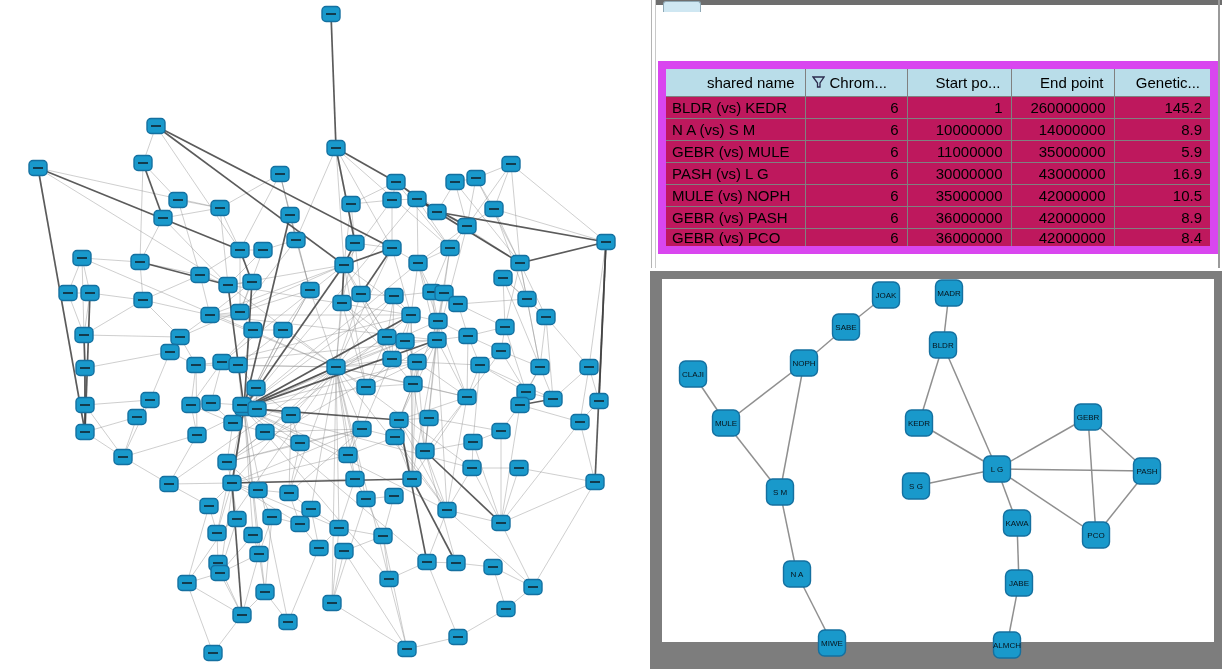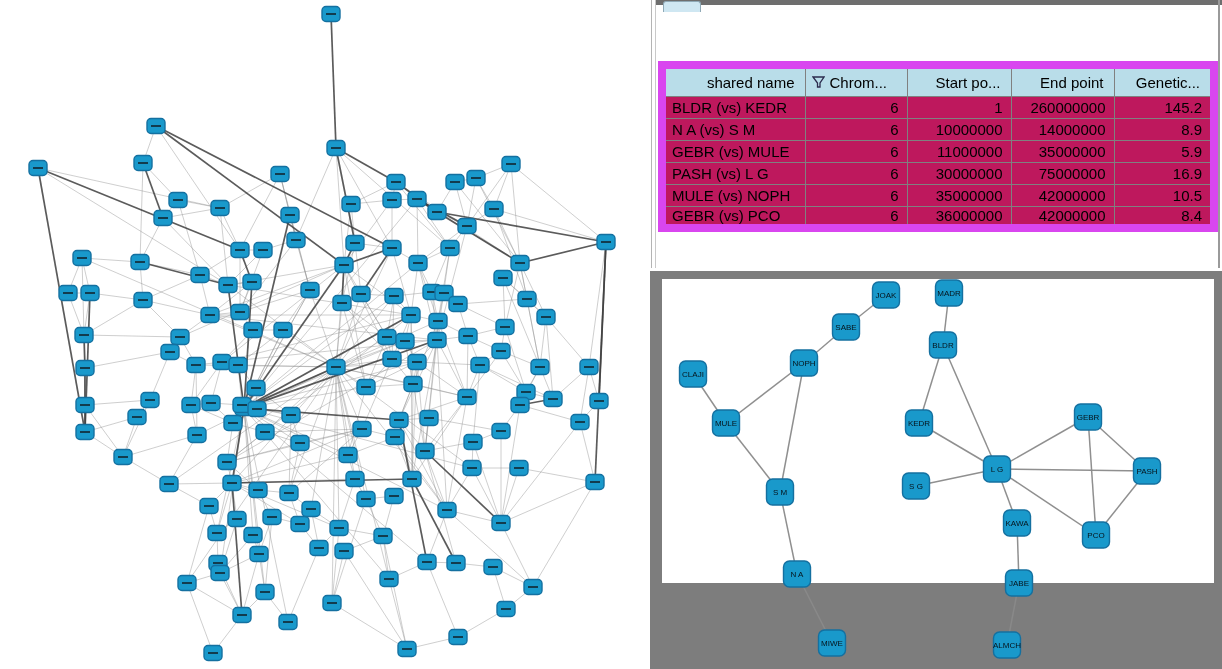--- a/index.html
+++ b/index.html
@@ -21,21 +21,21 @@
   table.attr-table th, table.attr-table td{border:1px solid #808080;overflow:hidden;white-space:nowrap;box-sizing:border-box;}
   table.attr-table th{height:31px;background:#b9dde9;font-size:15px;font-weight:normal;color:#000;padding:0 10px 0 4px;text-align:right;}
   table.attr-table th.with-filter{text-align:left;padding-left:6px;}
   table.attr-table td{height:22px;font-size:15px;color:#000;padding:0 8px 0 6px;text-align:right;}
   table.attr-table td.name-cell{text-align:left;}
   th .th-inner{display:flex;align-items:center;gap:5px;justify-content:flex-start;}
   .funnel{flex:0 0 auto;}
 
   
   .net-small-panel{position:absolute;left:650px;top:271px;width:572px;height:398px;background:#7d7d7d;}
-  .net-small-canvas{position:absolute;left:12px;top:8px;width:552px;height:304px;background:#fff;}
+  .net-small-canvas{position:absolute;left:12px;top:8px;width:552px;height:363px;background:#fff;}
   .net-small-canvas svg{display:block;width:552px;height:383px;}
 
   .small-node-label{font-family:"Liberation Sans",sans-serif;font-size:8px;fill:#06131b;}
 </style>
 </head>
 <body>
 
 <div class="app">
 
   <div class="net-large-panel">
@@ -861,29 +861,36 @@
             <td class="name-cell">GEBR (vs) MULE</td>
             <td>6</td>
             <td>11000000</td>
             <td>35000000</td>
             <td>5.9</td>
           </tr>
           <tr>
             <td class="name-cell">PASH (vs) L G</td>
             <td>6</td>
             <td>30000000</td>
-            <td>75000000</td>
+            <td>43000000</td>
             <td>16.9</td>
           </tr>
           <tr>
             <td class="name-cell">MULE (vs) NOPH</td>
             <td>6</td>
             <td>35000000</td>
             <td>42000000</td>
             <td>10.5</td>
+          </tr>
+          <tr>
+            <td class="name-cell">GEBR (vs) PASH</td>
+            <td>6</td>
+            <td>36000000</td>
+            <td>42000000</td>
+            <td>8.9</td>
           </tr>
           <tr>
             <td class="name-cell">GEBR (vs) PCO</td>
             <td>6</td>
             <td>36000000</td>
             <td>42000000</td>
             <td>8.4</td>
           </tr>
         </tbody>
     </table>

